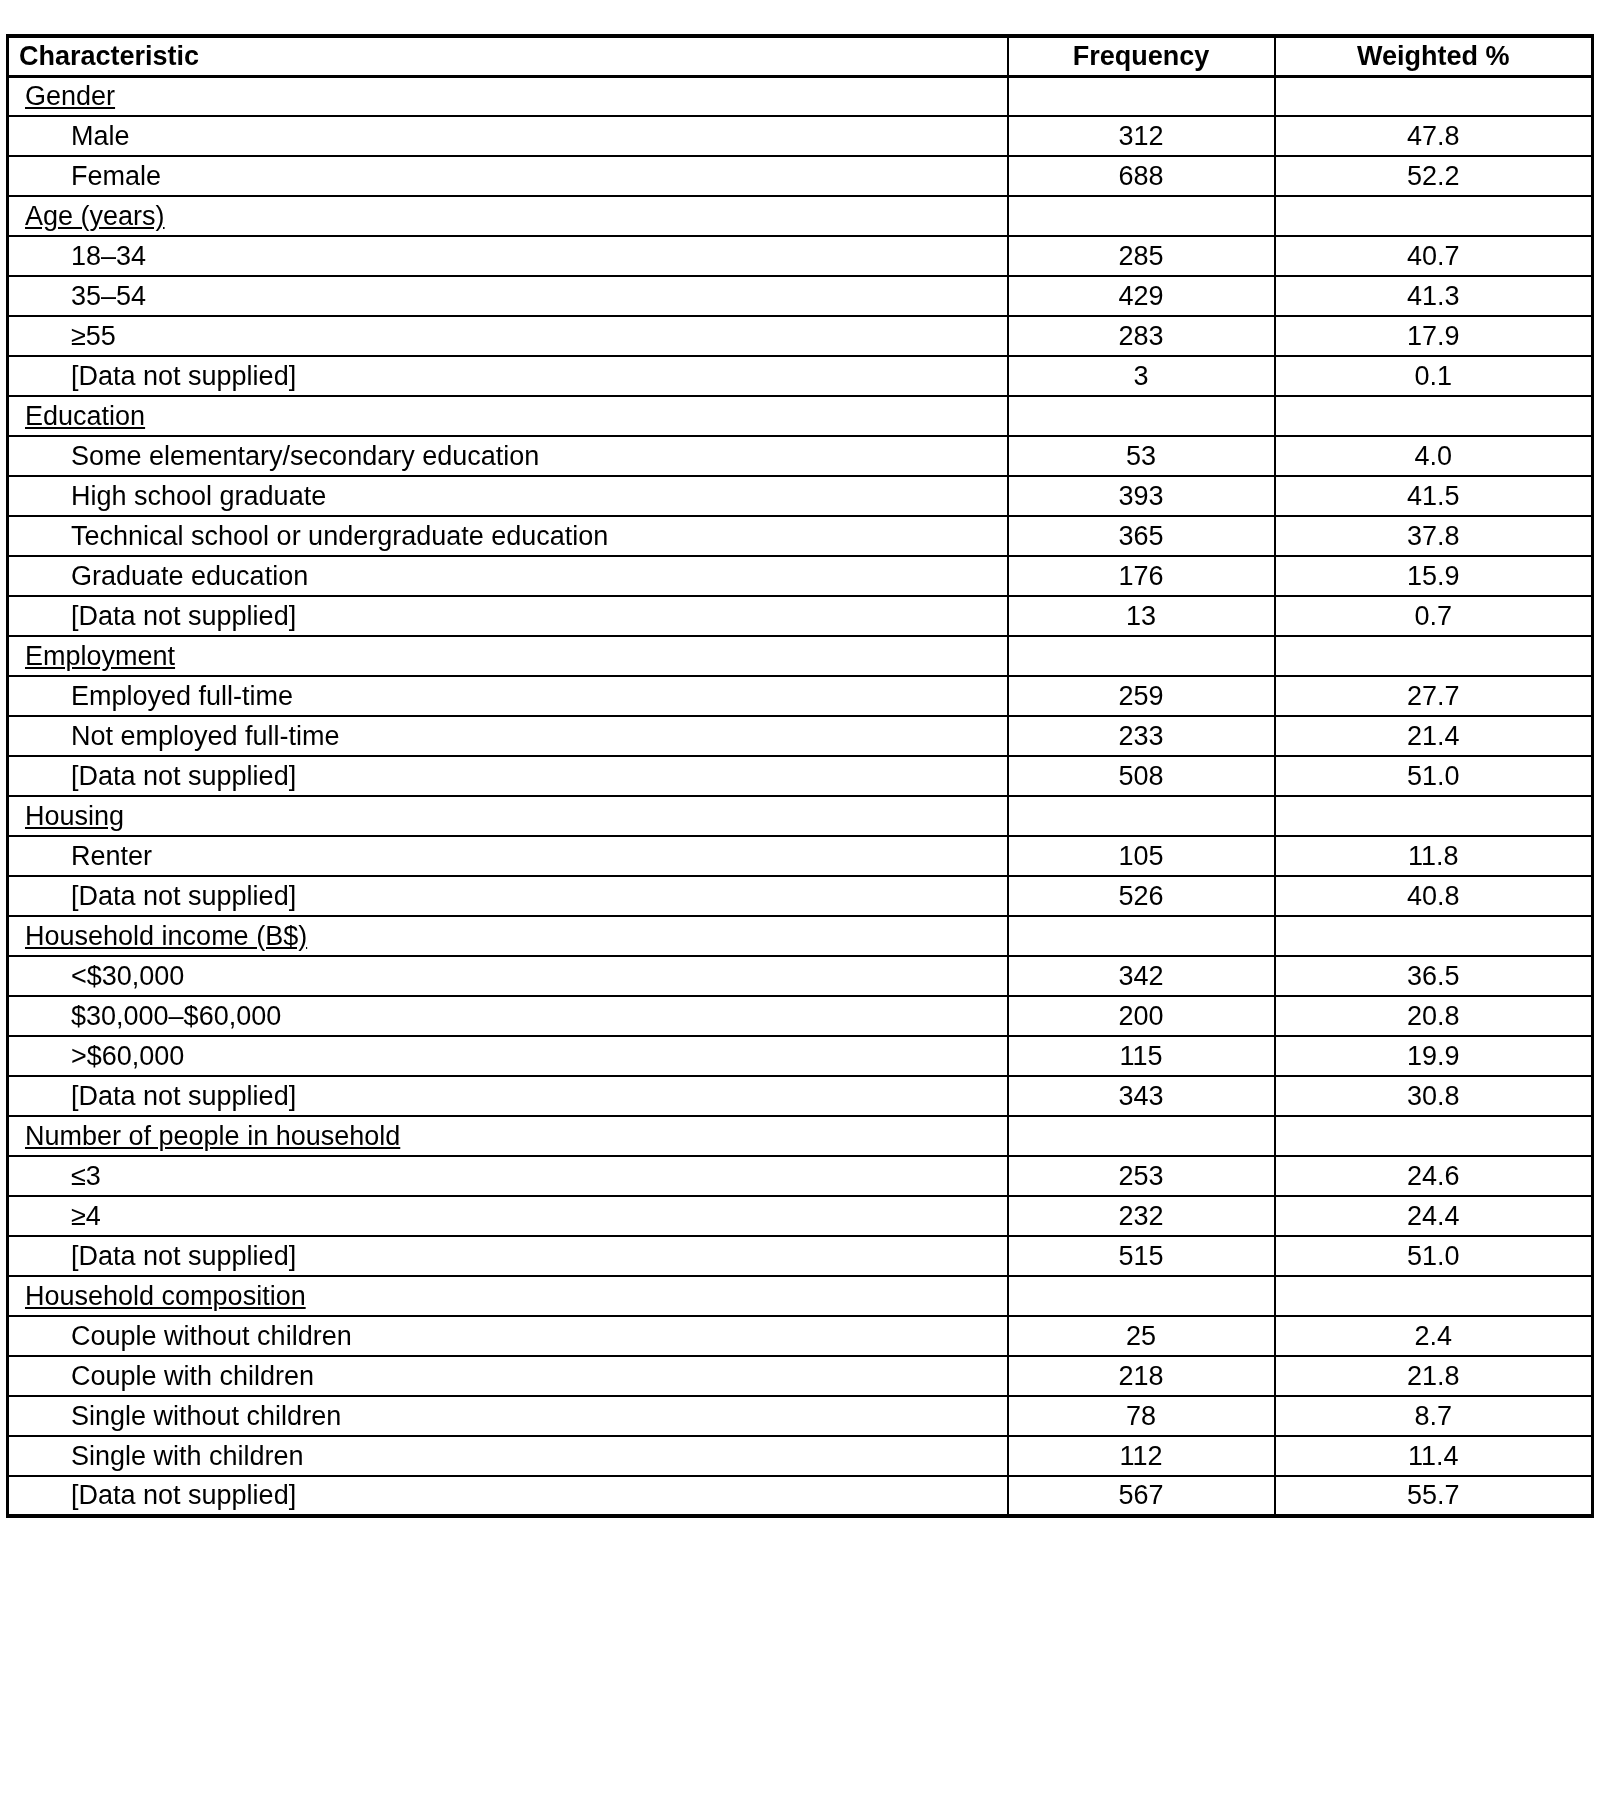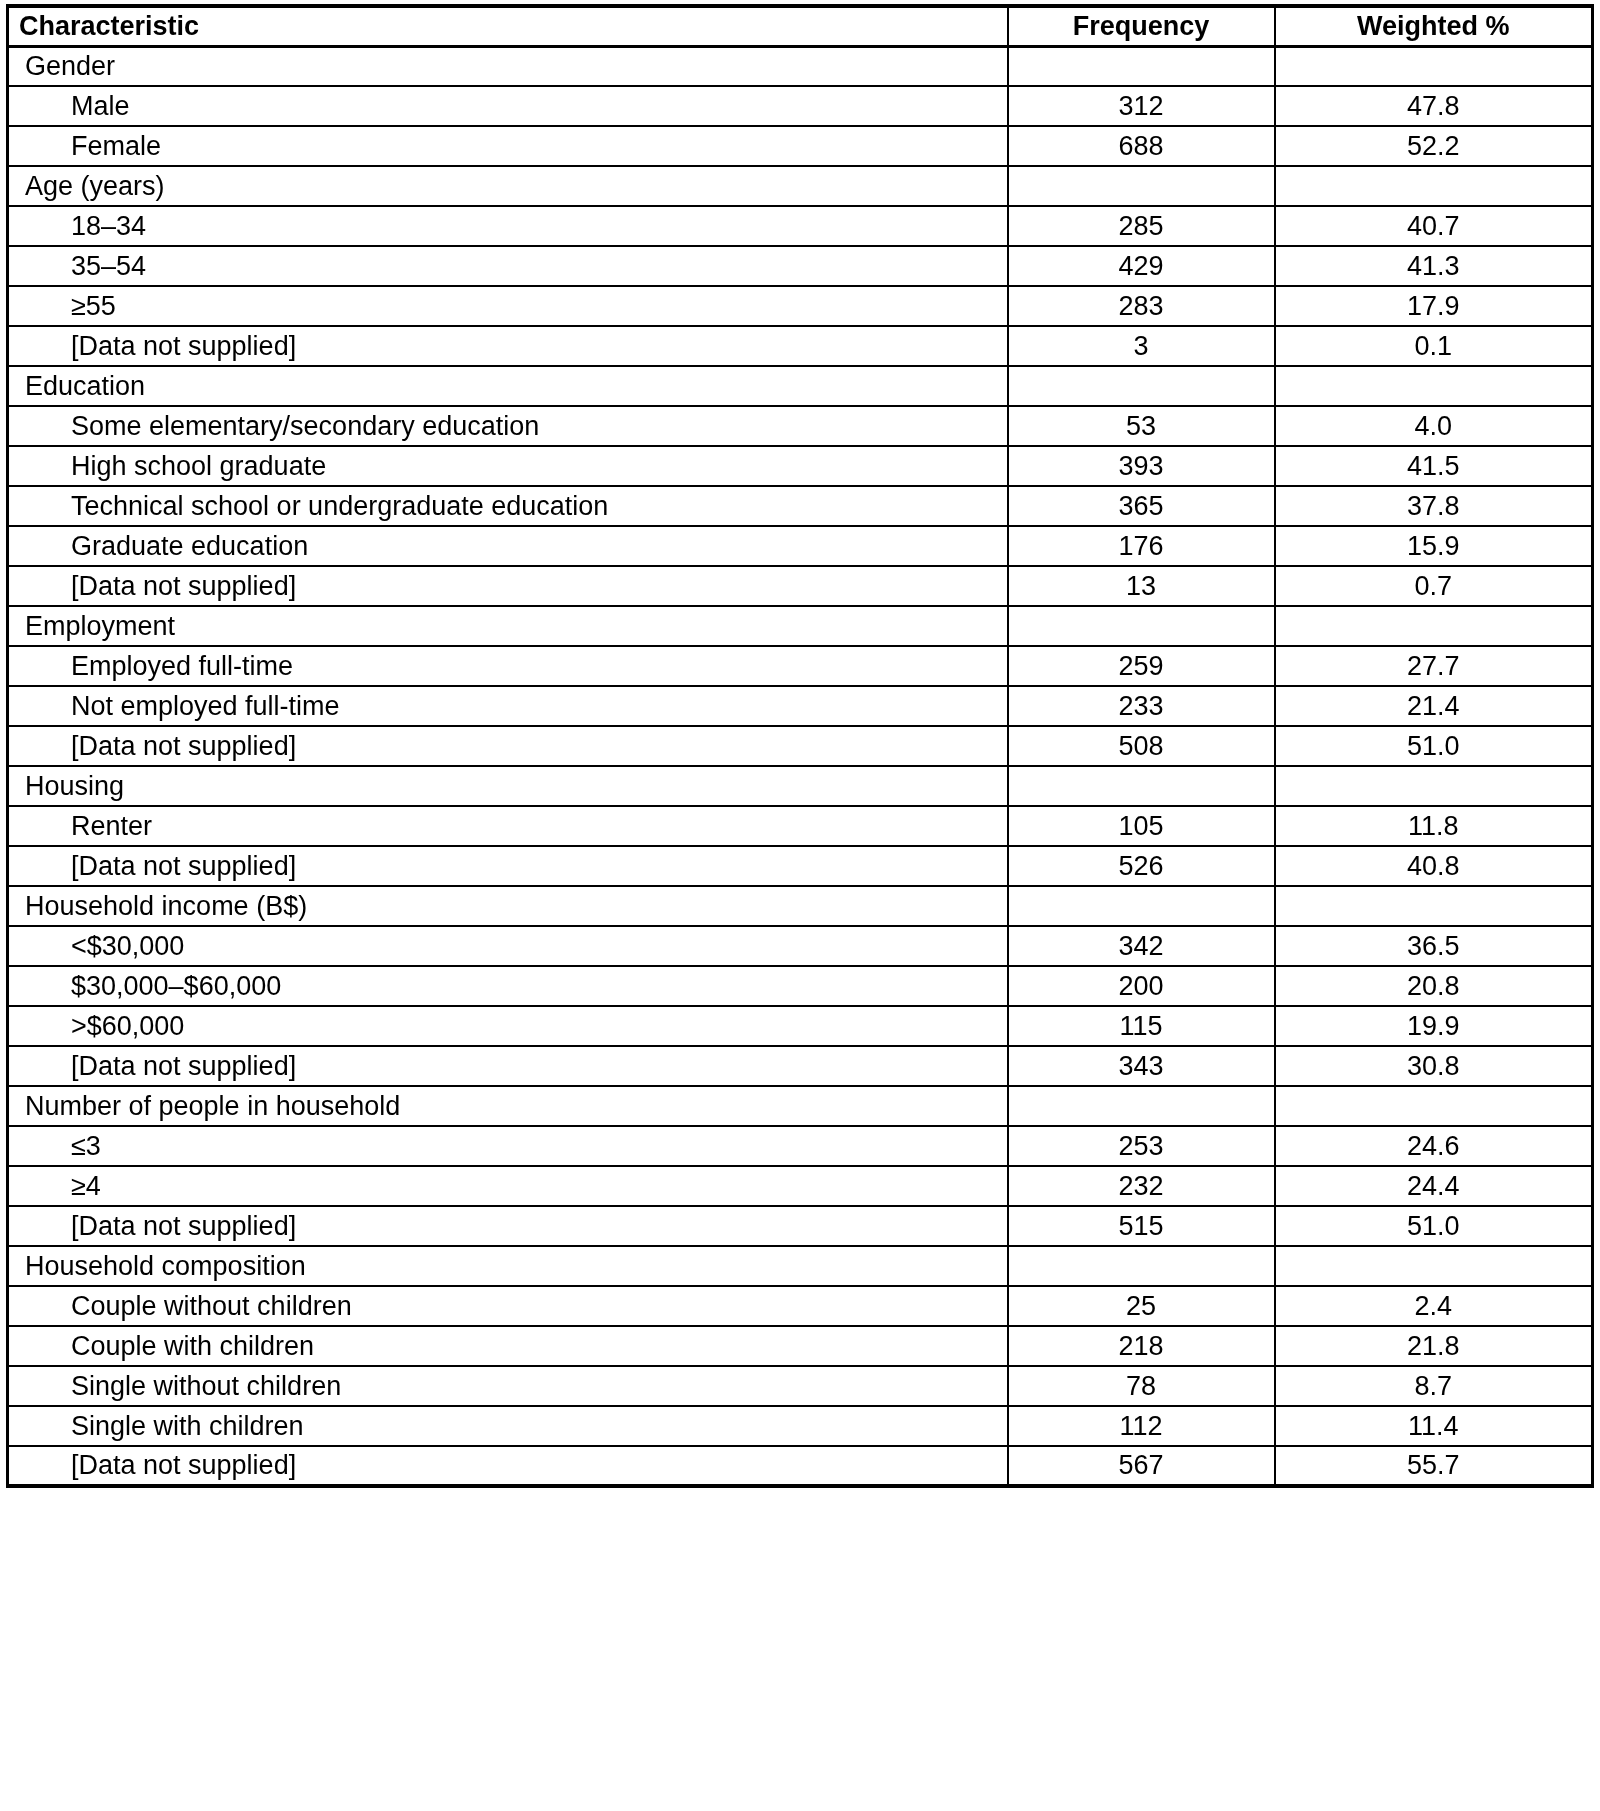--- a/index.html
+++ b/index.html
@@ -21,20 +21,21 @@
     padding: 4px 6px 6px 6px;
   }
   table.demo-table {
     border-collapse: collapse;
     width: 1588px;
     table-layout: fixed;
     border-top: 4px solid #000;
     border-bottom: 4px solid #000;
     border-left: 3px solid #000;
     border-right: 3px solid #000;
+    margin-top: 30px;
   }
   table.demo-table col.c-char  { width: 1000px; }
   table.demo-table col.c-freq  { width: 267px;  }
   table.demo-table col.c-pct   { width: 318px;  }
 
   table.demo-table th,
   table.demo-table td {
     border: 2px solid #000;
     height: 40px;
     padding: 0 10px;
@@ -48,21 +49,21 @@
     font-weight: bold;
     border-bottom: 3px solid #000;
   }
   th.h-char { text-align: left; padding-left: 16px; }
   th.h-freq, th.h-pct { }
 
   td.lbl {
     text-align: left;
     white-space: nowrap;
   }
-  td.lbl.group  { padding-left: 16px; }
+  td.lbl.group  { padding-left: 16px; text-decoration: underline; }
   td.lbl.sub    { padding-left: 62px; }
 
   td.num {
     text-align: center;
     white-space: nowrap;
   }
   tr.group-row td.num { }
 </style>
 </head>
 <body>

